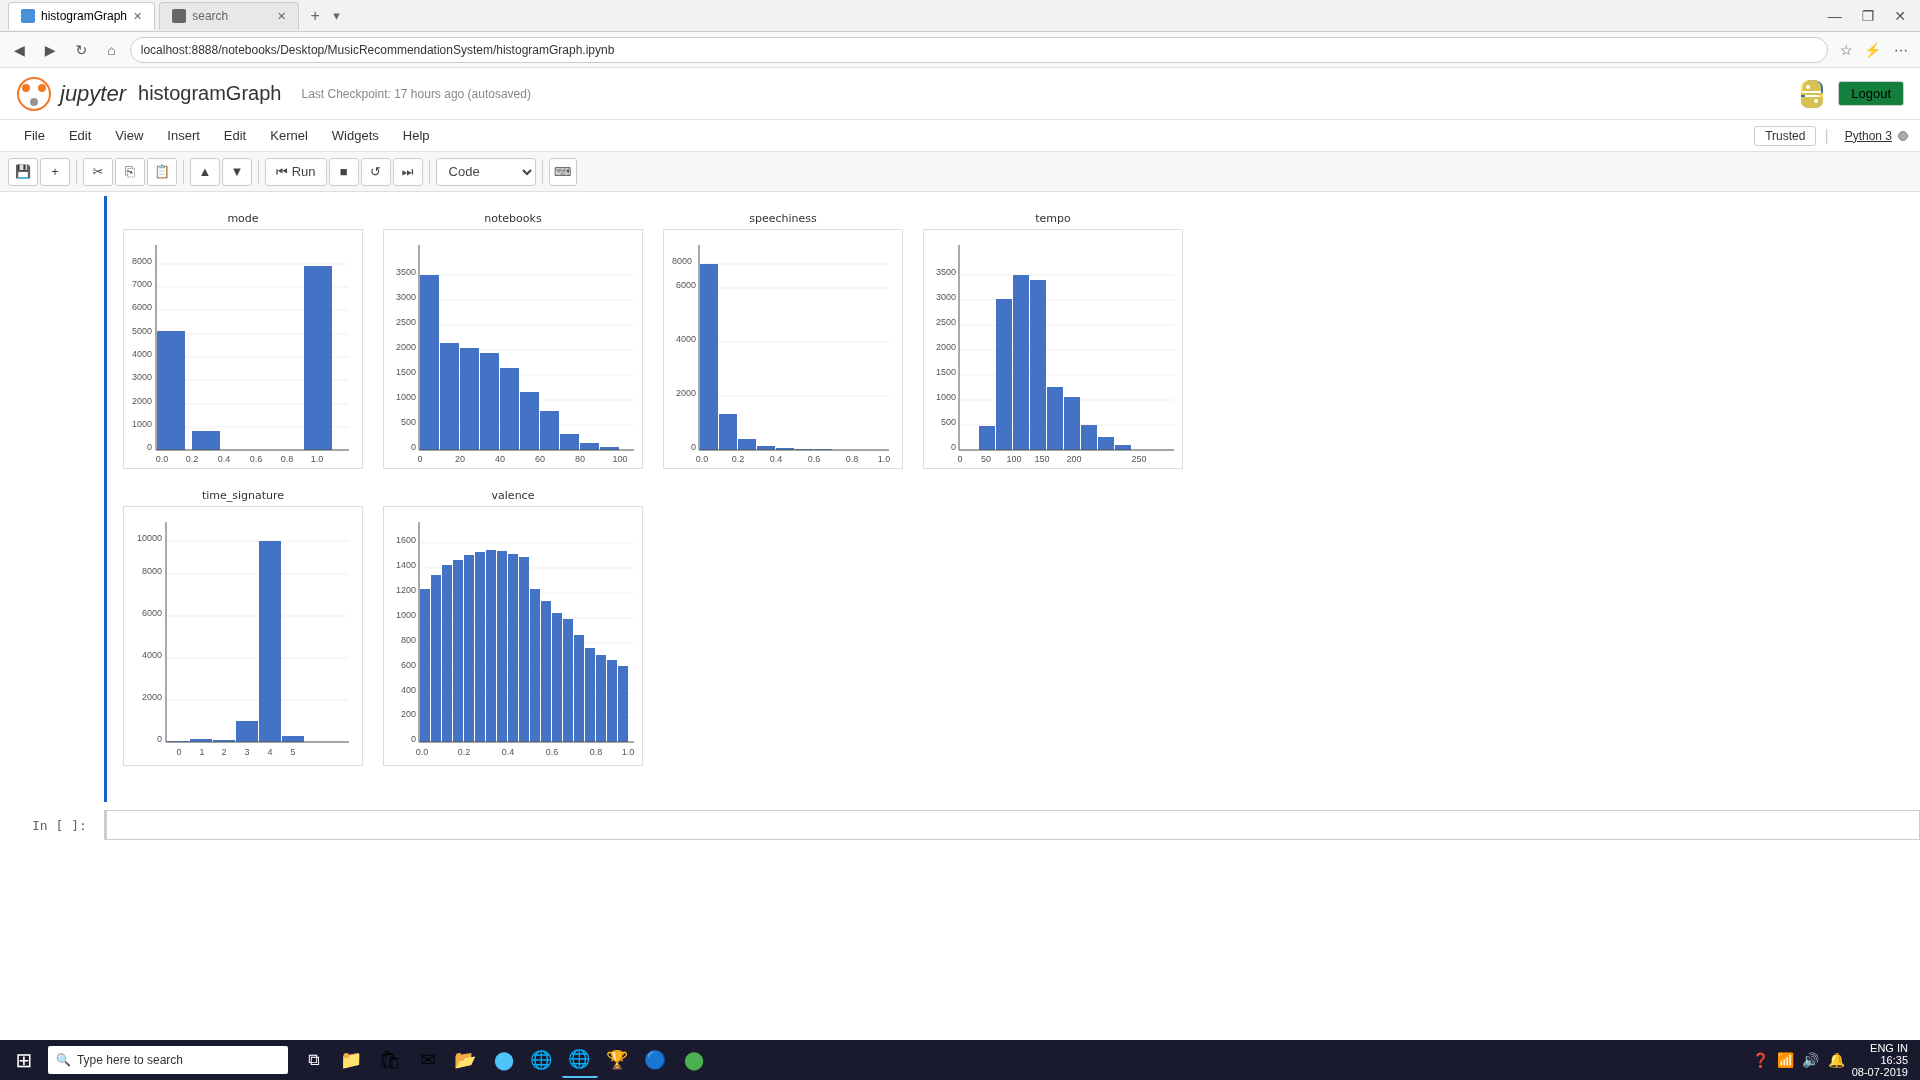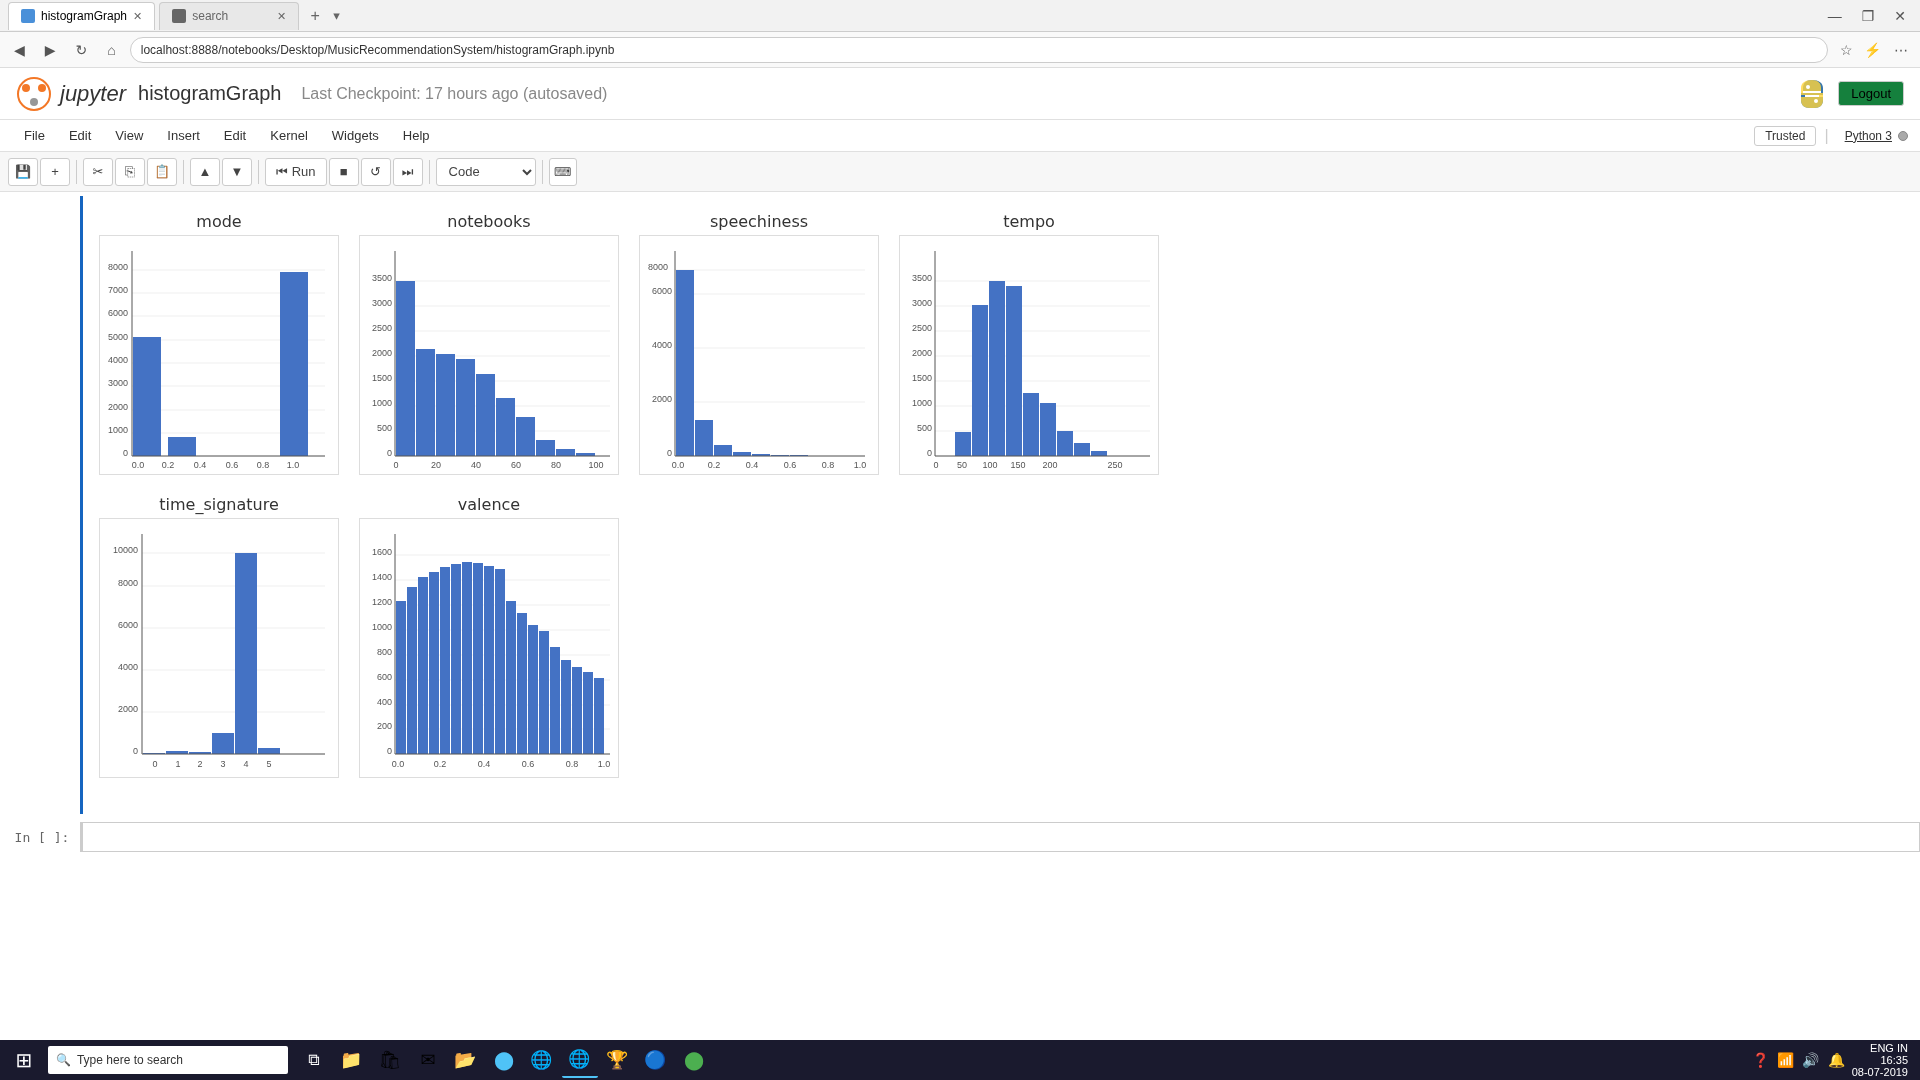--- a/index.html
+++ b/index.html
@@ -119,21 +119,22 @@
     .cell-container {
       display: flex;
       padding: 4px 0;
     }
     .cell-indicator {
       width: 80px;
       min-width: 80px;
       font-size: 12px;
       color: #555;
       padding: 8px 4px 0 8px;
-      text-align: center;
+      text-align: left;
+      margin-left: 24px;
     }
     .cell-content {
       flex: 1;
       border-left: 3px solid #1565c0;
       margin-left: 0;
       padding: 8px;
     }
 
     
     .charts-grid {
@@ -145,21 +146,21 @@
       display: flex;
       gap: 20px;
       margin-bottom: 20px;
     }
     .chart-box {
       display: flex;
       flex-direction: column;
       align-items: center;
     }
     .chart-title {
-      font-size: 16px;
+      font-size: 11px;
       color: #333;
       margin-bottom: 4px;
       font-family: 'DejaVu Sans', Arial, sans-serif;
     }
     .chart-svg-container {
       border: 1px solid #ddd;
       background: #fff;
     }
 
     
@@ -249,21 +250,21 @@
 
     <svg class="jupyter-logo-icon" viewBox="0 0 36 36">
       <circle cx="18" cy="18" r="16" fill="none" stroke="#f37726" stroke-width="2"></circle>
       <circle cx="10" cy="12" r="4" fill="#f37726"></circle>
       <circle cx="26" cy="12" r="4" fill="#f37726"></circle>
       <circle cx="18" cy="26" r="4" fill="#979797"></circle>
     </svg>
     <span style="font-size:22px;color:#333;font-style:italic;font-weight:300;">jupyter</span>
   </div>
   <span style="font-size:20px;font-weight:400;color:#333;">histogramGraph</span>
-  <span style="font-size:16px;color:#888;margin-left:8px;">Last Checkpoint: 17 hours ago  (autosaved)</span>
+  <span style="font-size:12px;color:#888;margin-left:8px;">Last Checkpoint: 17 hours ago  (autosaved)</span>
 
   <div style="margin-left:auto;display:flex;align-items:center;gap:8px;">
     <svg width="36" height="36" viewBox="0 0 36 36">
       <path d="M18 4 C12 4 9 7 9 12 L9 15 L27 15 L27 17 L7 17 L7 24 C7 29 10 32 16 32 L20 32 C26 32 29 29 29 24 L29 21 L11 21 L11 19 L29 19 L29 12 C29 7 25 4 18 4z" fill="#3776ab"></path>
       <path d="M18 4 C24 4 27 7 27 12 L27 15 L9 15 L9 17 L29 17 L29 24 C29 29 26 32 20 32 L16 32 C10 32 7 29 7 24 L7 21 L25 21 L25 19 L7 19 L7 12 C7 7 11 4 18 4z" fill="#ffd43b" opacity="0.8"></path>
       <circle cx="14" cy="11" r="2" fill="white"></circle>
       <circle cx="22" cy="25" r="2" fill="white"></circle>
     </svg>
     <button class="jupyter-logout-btn">Logout</button>
   </div>

